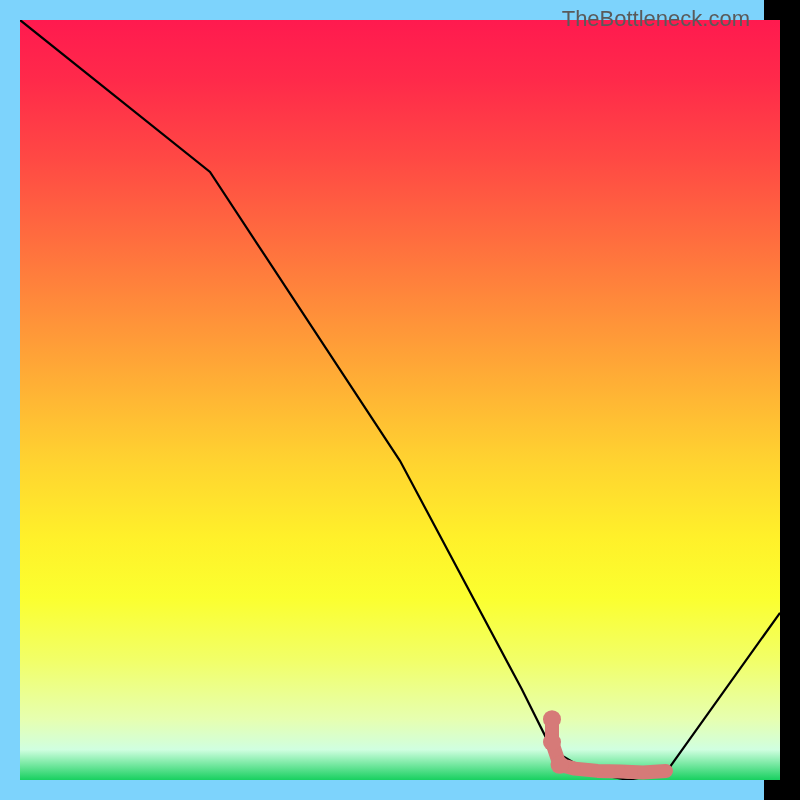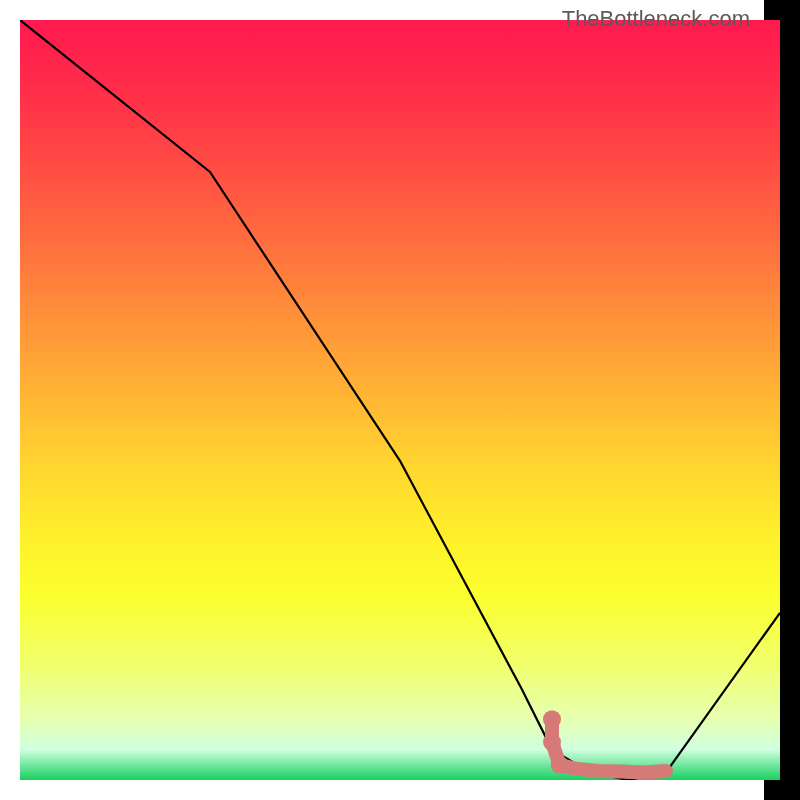--- a/index.html
+++ b/index.html
@@ -7,21 +7,21 @@
     padding: 0;
     background: #000;
     width: 800px;
     height: 800px;
     overflow: hidden;
     font-family: Arial, sans-serif;
   }
   .container {
     width: 764px;
     height: 800px;
-    background: #ffffff;
+    background: #7dd3fc;
     position: relative;
     text-align: right;
   }
   .watermark {
     position: absolute;
     top: 6px;
     right: 14px;
     color: #5a5a5a;
     font-size: 22px;
     font-weight: 500;

